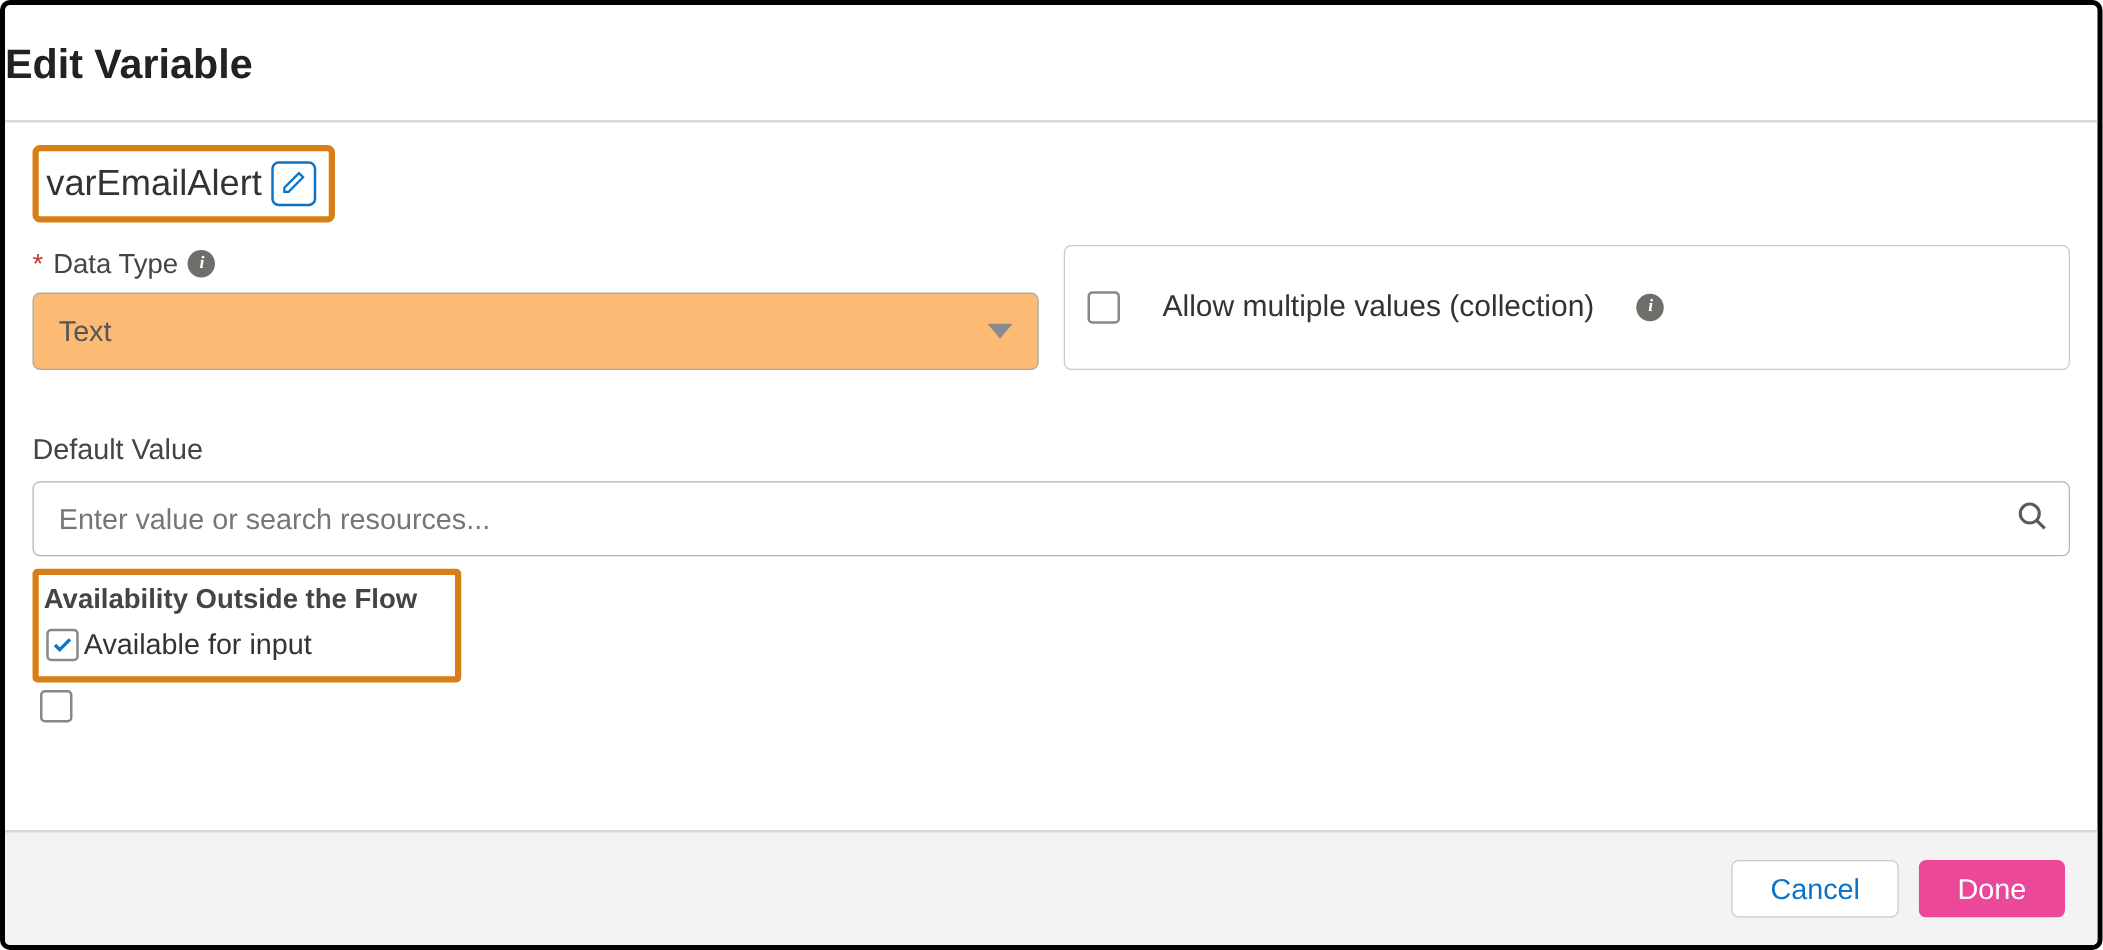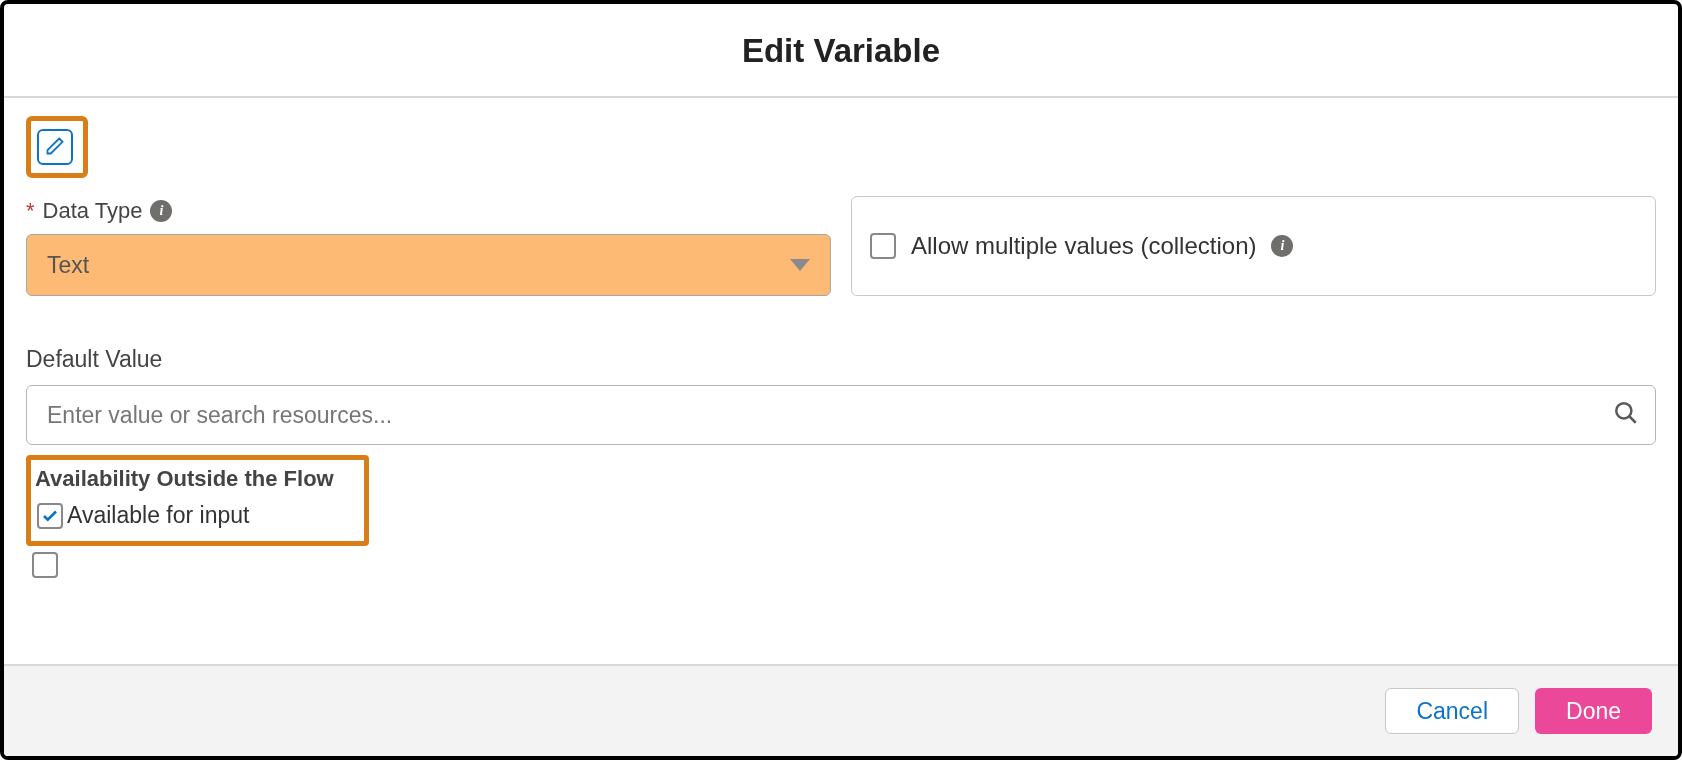--- a/index.html
+++ b/index.html
@@ -12,21 +12,21 @@
       background: #fff;
       width: 1682px;
       height: 760px;
       border: 4px solid #000;
       border-radius: 8px;
       display: flex;
       flex-direction: column;
       overflow: hidden;
     }
     .header {
-      text-align: center;
+      text-align: left;
       padding: 28px 0 26px 0;
       border-bottom: 2px solid #d8d8d8;
     }
     .header h1 {
       font-size: 33px;
       font-weight: 600;
       color: #222;
     }
     .content {
       flex: 1;
@@ -110,21 +110,21 @@
       border-right: 10px solid transparent;
       border-top: 12px solid #8a8a8a;
     }
     .allow-box {
       height: 100px;
       border: 1px solid #c9c9c9;
       border-radius: 6px;
       display: flex;
       align-items: center;
       padding: 0 18px;
-      gap: 15px;
+      gap: 34px;
     }
     .cbox {
       width: 26px;
       height: 26px;
       border: 2px solid #888;
       border-radius: 4px;
       background: #fff;
       display: inline-flex;
       align-items: center;
       justify-content: center;
@@ -218,20 +218,21 @@
 </head>
 <body>
 
 <div class="header">
   <h1>Edit Variable</h1>
 </div>
 
 <div class="content">
 
   <div class="var-name-wrap">
+    <span class="var-name">varEmailAlert</span>
     <button class="edit-btn">
       <span>
         <svg viewBox="0 0 24 24" fill="none" stroke="#0b74c8" stroke-width="2.2">
           <path d="M17 3l4 4L7 21H3v-4L17 3z"></path>
         </svg>
       </span>
     </button>
   </div>
 
   <div class="row1">

